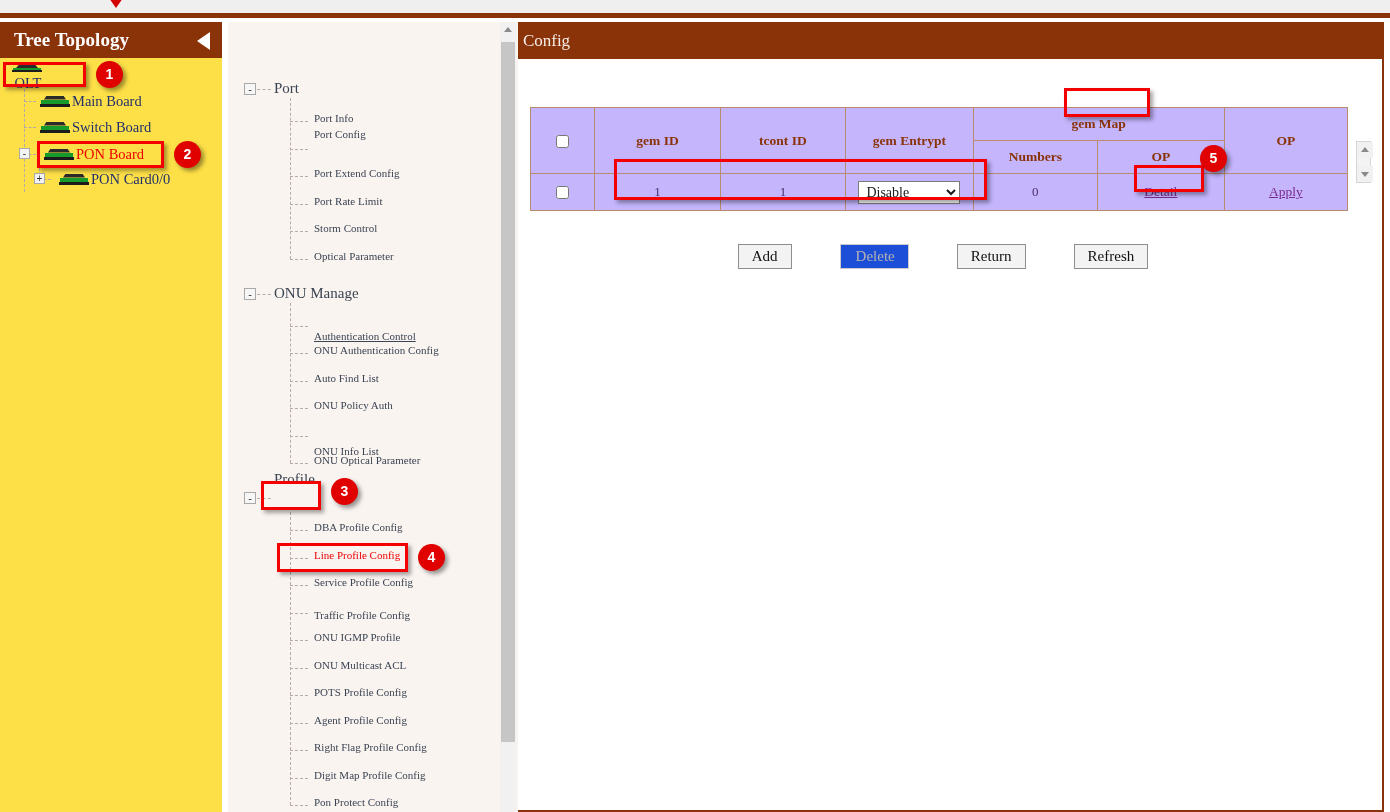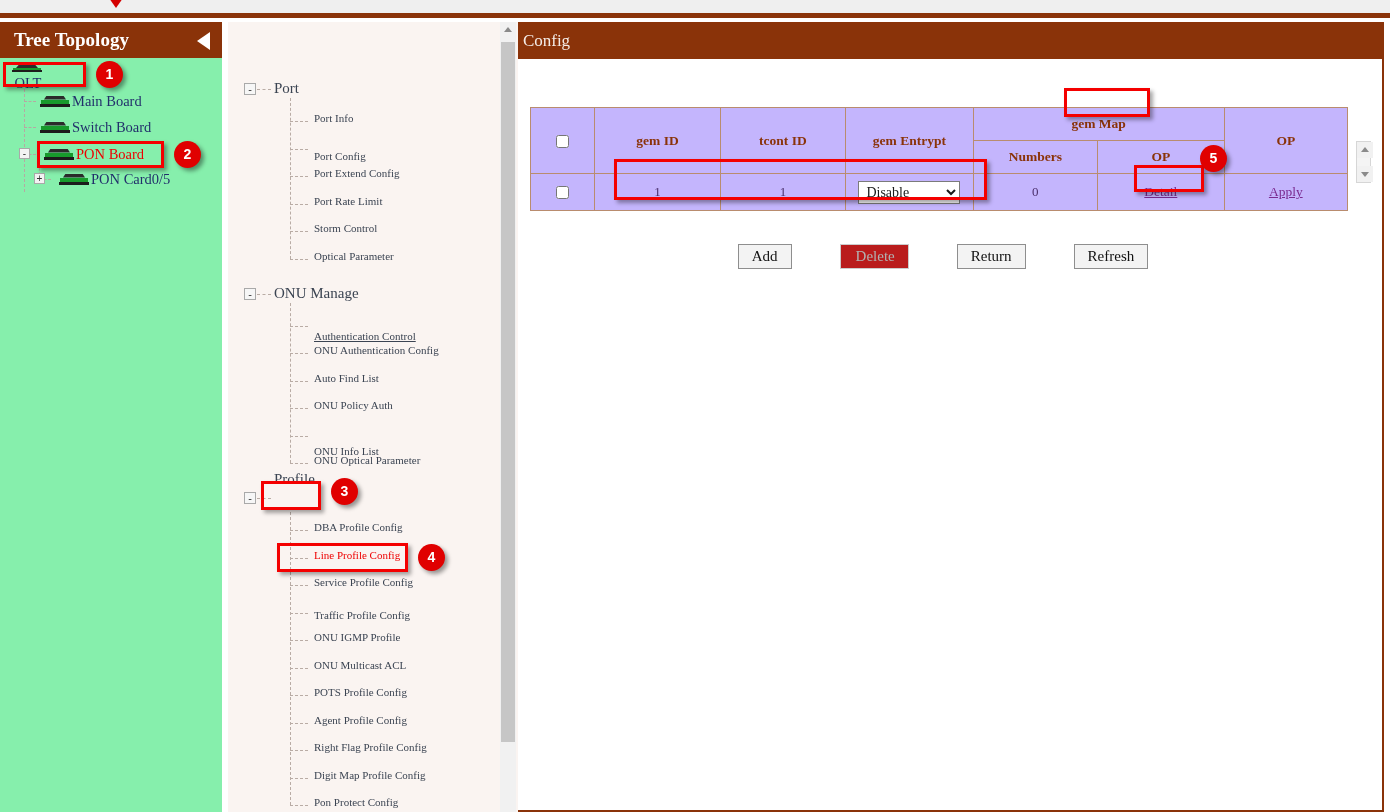--- a/index.html
+++ b/index.html
@@ -24,21 +24,21 @@
     border-top: 17px solid #d40000;
   }
   #top-rule {
     position: absolute; left: 0; top: 13px; width: 1390px; height: 5px;
     background: #8a3309;
   }
 
   
   #left-panel {
     position: absolute; left: 0; top: 22px; width: 222px; height: 790px;
-    background: #86efac;
+    background: #fde047;
     text-decoration: underline;
   }
   #left-header {
     position: absolute; left: 0; top: 0; width: 222px; height: 36px;
     background: #8a3309;
   }
   #left-header-title {
     position: absolute; left: 14px; top: 7px;
     color: #ffffff; font-size: 19px; font-weight: bold;
   }
@@ -229,21 +229,21 @@
   .btn {
     font-family: "Liberation Serif", "DejaVu Serif", serif;
     font-size: 15px;
     padding: 3px 13px;
     margin: 0 22px;
     border: 1px solid #8e8e8e;
     background: #f3f3f3;
     color: #111;
     cursor: pointer;
   }
-  .btn.disabled { color: #b2b2b2; border-color: #cccccc; background: #b91c1c; cursor: default; padding-left: 15px; }
+  .btn.disabled { color: #b2b2b2; border-color: #cccccc; background: #1d4ed8; cursor: default; padding-left: 15px; }
 
   
   #watermark {
     position: absolute; left: 396px; top: 335px;
     width: 150px; height: 52px;
     font-family: "Liberation Sans", sans-serif;
     font-size: 38px; font-weight: bold;
     letter-spacing: -1px;
     white-space: nowrap;
   }
@@ -327,21 +327,21 @@
     <span>PON Board</span>
   </div>
 
   <div class="expander" style="left:34px; top:151px;">+</div>
   <div class="dev-row" style="left:59px; top:147px;">
     <span class="dev-icon">
         <i class="top"></i>
         <i class="led"></i>
         <i class="base"></i>
       </span>
-    <span>PON Card0/5</span>
+    <span>PON Card0/0</span>
   </div>
 </div>
 
 <div id="right-panel">
   <div id="crumb-bar">
     <div id="crumb-text">OLT | PON Board | Profile | Line Profile Config</div>
   </div>
 
   <div id="content-area">
 
@@ -415,21 +415,21 @@
 
 <div id="mid-panel">
   <div id="nav-tree">
       <div class="nav-exp" style="top: 61px;">-</div>
       <div class="grp-tick" style="top: 67px;"></div>
       <div class="nav-group" style="top: 58px;">Port</div>
       <div class="nav-vline" style="top: 76px; height: 160.5px;"></div>
       <div class="nav-tick" style="top: 99px;"></div>
       <div class="nav-item" style="top: 90px;">Port Info</div>
       <div class="nav-tick" style="top: 126.5px;"></div>
-      <div class="nav-item" style="top: 128px;">Port Config</div>
+      <div class="nav-item" style="top: 106px;">Port Config</div>
       <div class="nav-tick" style="top: 154px;"></div>
       <div class="nav-item" style="top: 145px;">Port Extend Config</div>
       <div class="nav-tick" style="top: 181.5px;"></div>
       <div class="nav-item" style="top: 172.5px;">Port Rate Limit</div>
       <div class="nav-tick" style="top: 209px;"></div>
       <div class="nav-item" style="top: 200px;">Storm Control</div>
       <div class="nav-tick" style="top: 236.5px;"></div>
       <div class="nav-item" style="top: 227.5px;">Optical Parameter</div>
       <div class="nav-exp" style="top: 265.5px;">-</div>
       <div class="grp-tick" style="top: 271.5px;"></div>

